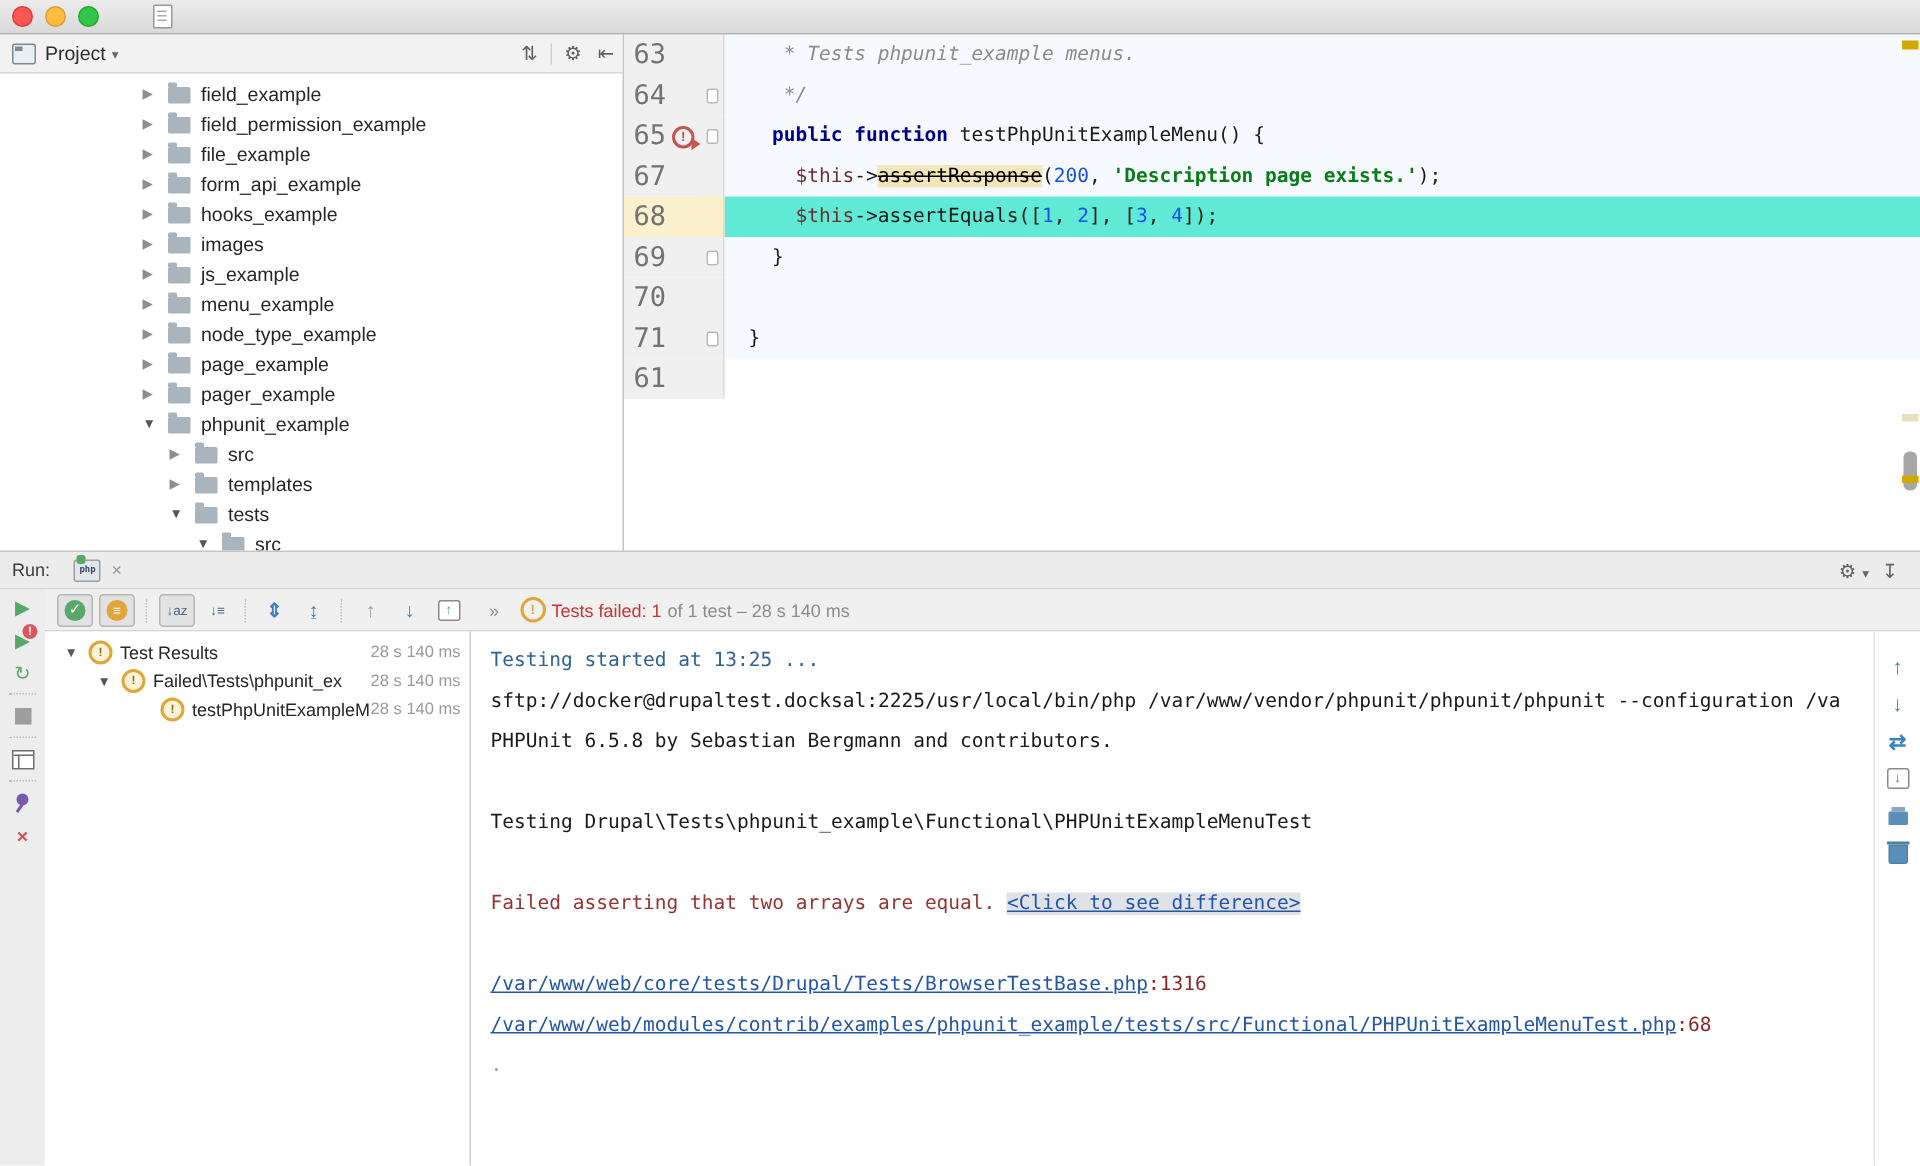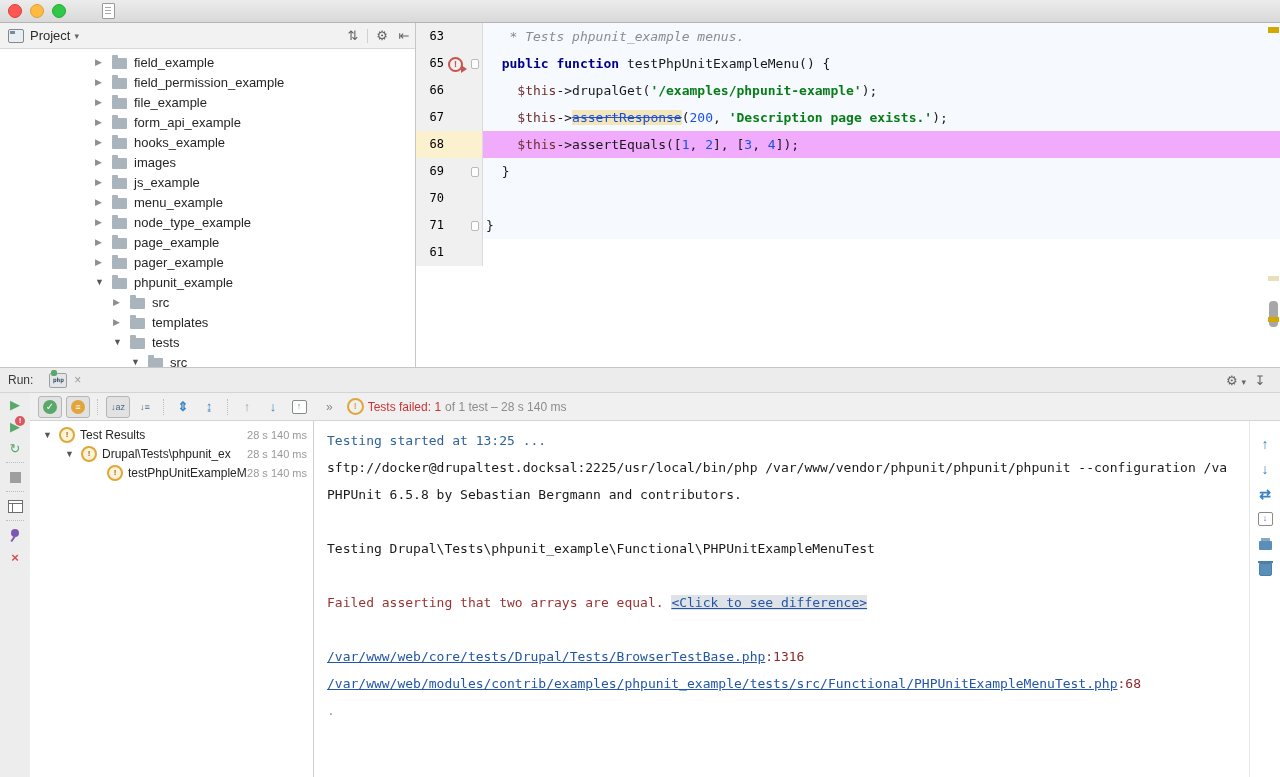--- a/index.html
+++ b/index.html
@@ -37,34 +37,34 @@
   .tw.open{color:#575757}
   .folder{width:15px;height:11px;background:#a9b4bd;border-radius:1px;position:relative;
     margin-right:7px;margin-top:2px;flex:none}
   .folder:before{content:"";position:absolute;top:-3px;left:0;width:6px;height:3px;background:#a9b4bd;
     border-radius:1px 1px 0 0}
   
   .editor{position:absolute;left:416px;top:23px;right:0;height:344px;background:#fff;overflow:hidden}
   .ed-row{display:flex;height:27px;line-height:27px;font-family:"DejaVu Sans Mono","Liberation Mono",monospace;
     font-size:13px;white-space:pre}
   .ed-gut{flex:none;display:flex;background:#f0f0f0}
-  .ed-num{width:28px;text-align:right;color:#000000;font-size:12px;font-family:"DejaVu Sans Mono",monospace}
+  .ed-num{width:28px;text-align:right;color:#737373;font-size:18px;font-family:"DejaVu Sans Mono",monospace}
   .ed-mk{width:23px;position:relative}
   .ed-fold{width:15px;border-right:1px solid #dbdbdb;position:relative}
-  .ed-code{flex:1;padding-left:3px;background:#f6f9fe;color:#1a1a1a}
+  .ed-code{flex:1;padding-left:16px;background:#f6f9fe;color:#1a1a1a}
   .ed-row.eof .ed-code{background:#fff}
-  .ed-row.hl .ed-code{background:#f0abfc}
+  .ed-row.hl .ed-code{background:#5eead4}
   .ed-row.hl .ed-gut,.ed-row.hl .ed-fold{background:#fbf1cf}
   .sg-p{color:#1a1a1a}
   .sg-cmt{color:#8c8c8c;font-style:italic}
   .sg-kw{color:#00008b;font-weight:bold}
   .sg-str{color:#067d17;font-weight:bold}
   .sg-num{color:#1750eb}
   .sg-var{color:#6e2f2f}
-  .sg-depr{color:#1d4ed8;text-decoration:line-through;background:#f1e7ba}
+  .sg-depr{color:#000000;text-decoration:line-through;background:#f1e7ba}
   .failmark{position:absolute;left:4px;top:7px;width:11px;height:11px;border:2px solid #c75450;
     border-radius:50%;color:#c75450;font:bold 9px/11px "Liberation Sans",sans-serif;text-align:center}
   .failmark:after{content:"";position:absolute;right:-6px;bottom:-3px;border-left:6px solid #c75450;
     border-top:4px solid transparent;border-bottom:4px solid transparent}
   .foldh{position:absolute;left:4px;top:9px;width:6px;height:8px;background:#fff;
     border:1px solid #b9b9b9;border-radius:2px}
   .stripe{position:absolute;right:0;top:0;width:14px;height:344px}
   .stripe .m1{position:absolute;right:1px;top:4px;width:11px;height:6px;background:#d3a900}
   .stripe .m2{position:absolute;right:1px;top:253px;width:11px;height:5px;background:#e8e0bd}
   .stripe .thumb{position:absolute;right:2px;top:278px;width:9px;height:26px;background:#a7a7a7;border-radius:4px}
@@ -254,22 +254,22 @@
         <span class="tw open">▼</span>
         <span class="folder"></span>
         <span class="p-label">src</span>
       </div>
     </div>
 </div>
 
 <div class="editor">
   <div>
       <div class="ed-row"><span class="ed-gut"><span class="ed-num">63</span><span class="ed-mk"></span><span class="ed-fold"></span></span><span class="ed-code"><span class="sg-cmt">   * Tests phpunit_example menus.</span></span></div>
+      <div class="ed-row"><span class="ed-gut"><span class="ed-num">64</span><span class="ed-mk"></span><span class="ed-fold"><span class="foldh"></span></span></span><span class="ed-code"><span class="sg-cmt">   */</span></span></div>
       <div class="ed-row"><span class="ed-gut"><span class="ed-num">65</span><span class="ed-mk"><span class="failmark">!</span></span><span class="ed-fold"><span class="foldh"></span></span></span><span class="ed-code"><span class="sg-p">  </span><span class="sg-kw">public function</span><span class="sg-p"> testPhpUnitExampleMenu() {</span></span></div>
-      <div class="ed-row"><span class="ed-gut"><span class="ed-num">66</span><span class="ed-mk"></span><span class="ed-fold"></span></span><span class="ed-code"><span class="sg-p">    </span><span class="sg-var">$this</span><span class="sg-p">-&gt;drupalGet(</span><span class="sg-str">'/examples/phpunit-example'</span><span class="sg-p">);</span></span></div>
       <div class="ed-row"><span class="ed-gut"><span class="ed-num">67</span><span class="ed-mk"></span><span class="ed-fold"></span></span><span class="ed-code"><span class="sg-p">    </span><span class="sg-var">$this</span><span class="sg-p">-&gt;</span><span class="sg-depr">assertResponse</span><span class="sg-p">(</span><span class="sg-num">200</span><span class="sg-p">, </span><span class="sg-str">'Description page exists.'</span><span class="sg-p">);</span></span></div>
       <div class="ed-row hl"><span class="ed-gut"><span class="ed-num">68</span><span class="ed-mk"></span><span class="ed-fold"></span></span><span class="ed-code"><span class="sg-p">    </span><span class="sg-var">$this</span><span class="sg-p">-&gt;assertEquals([</span><span class="sg-num">1</span><span class="sg-p">, </span><span class="sg-num">2</span><span class="sg-p">], [</span><span class="sg-num">3</span><span class="sg-p">, </span><span class="sg-num">4</span><span class="sg-p">]);</span></span></div>
       <div class="ed-row"><span class="ed-gut"><span class="ed-num">69</span><span class="ed-mk"></span><span class="ed-fold"><span class="foldh"></span></span></span><span class="ed-code"><span class="sg-p">  }</span></span></div>
       <div class="ed-row"><span class="ed-gut"><span class="ed-num">70</span><span class="ed-mk"></span><span class="ed-fold"></span></span><span class="ed-code"></span></div>
       <div class="ed-row"><span class="ed-gut"><span class="ed-num">71</span><span class="ed-mk"></span><span class="ed-fold"><span class="foldh"></span></span></span><span class="ed-code"><span class="sg-p">}</span></span></div>
       <div class="ed-row eof"><span class="ed-gut"><span class="ed-num">61</span><span class="ed-mk"></span><span class="ed-fold"></span></span><span class="ed-code"></span></div>
     </div>
   <div class="stripe">
     <div class="m1"></div>
     <div class="m2"></div>
@@ -345,21 +345,21 @@
   <div class="runtree">
       <div class="rt-row" style="padding-left: 12px;">
         <span class="tw open">▼</span>
         <span class="wbadge">!</span>
         <span class="rt-label">Test Results</span>
         <span class="rt-dur">28 s 140 ms</span>
       </div>
       <div class="rt-row" style="padding-left: 34px;">
         <span class="tw open">▼</span>
         <span class="wbadge">!</span>
-        <span class="rt-label">Drupal\Tests\phpunit_ex</span>
+        <span class="rt-label">Failed\Tests\phpunit_ex</span>
         <span class="rt-dur">28 s 140 ms</span>
       </div>
       <div class="rt-row" style="padding-left: 76px;">
         <span class="wbadge">!</span>
         <span class="rt-label">testPhpUnitExampleM</span>
         <span class="rt-dur">28 s 140 ms</span>
       </div>
     </div>
 
   <div class="console">

